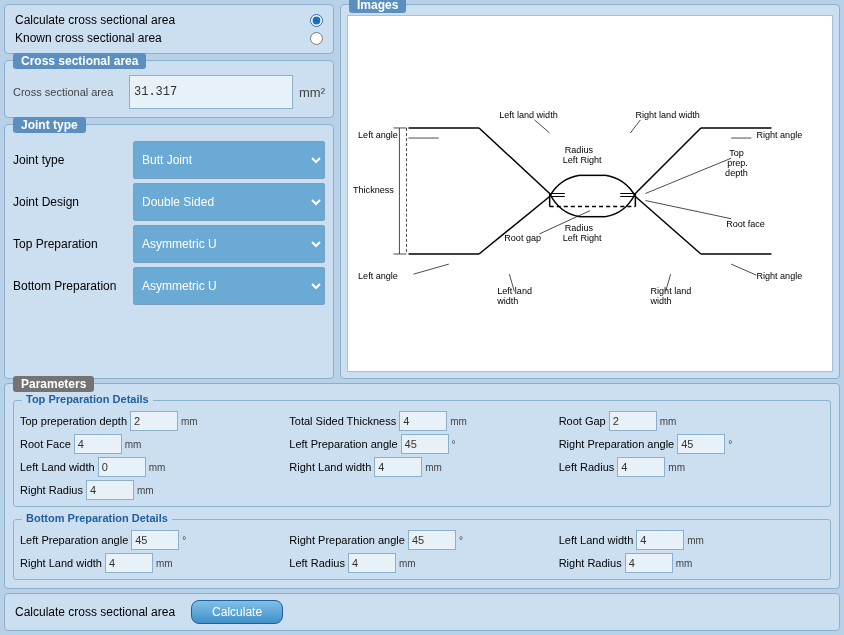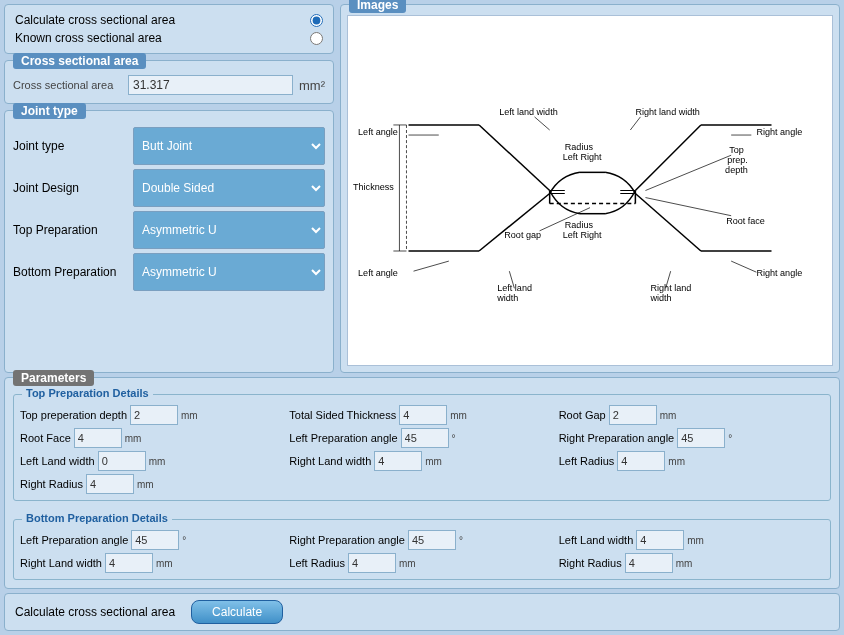--- a/index.html
+++ b/index.html
@@ -73,26 +73,27 @@
       gap: 6px;
       margin-top: 4px;
     }
     .csa-label {
       font-size: 11px;
       color: #444;
       width: 110px;
     }
     .csa-input {
       flex: 1;
-      height: 20px;
+      height: 34px;
       border: 1px solid #8ab0cc;
       background: #e8f0f8;
       padding: 8px 4px;
       font-size: 12px;
       color: #333;
+      font-family: Liberation Mono, monospace;
     }
     .csa-unit {
       font-size: 13px;
       color: #444;
     }
 
     
     .jt-row {
       display: flex;
       align-items: center;
@@ -492,21 +493,21 @@
 
         <div class="param-cell">
           <span class="param-label">Right Radius</span>
           <input type="text" class="param-input" value="4" style="">
           <span class="param-unit">mm</span>
         </div>
 
       </div>
     </div>
 
-    <div class="sub-group" style="margin-top:18px;">
+    <div class="sub-group" style="margin-top:12px;">
       <span class="sub-group-title">Bottom Preparation Details</span>
       <div class="param-grid">
 
         <div class="param-cell">
           <span class="param-label">Left Preparation angle</span>
           <input type="text" class="param-input" value="45" style="">
           <span class="param-unit">°</span>
         </div>
         <div class="param-cell">
           <span class="param-label">Right Preparation angle</span>

